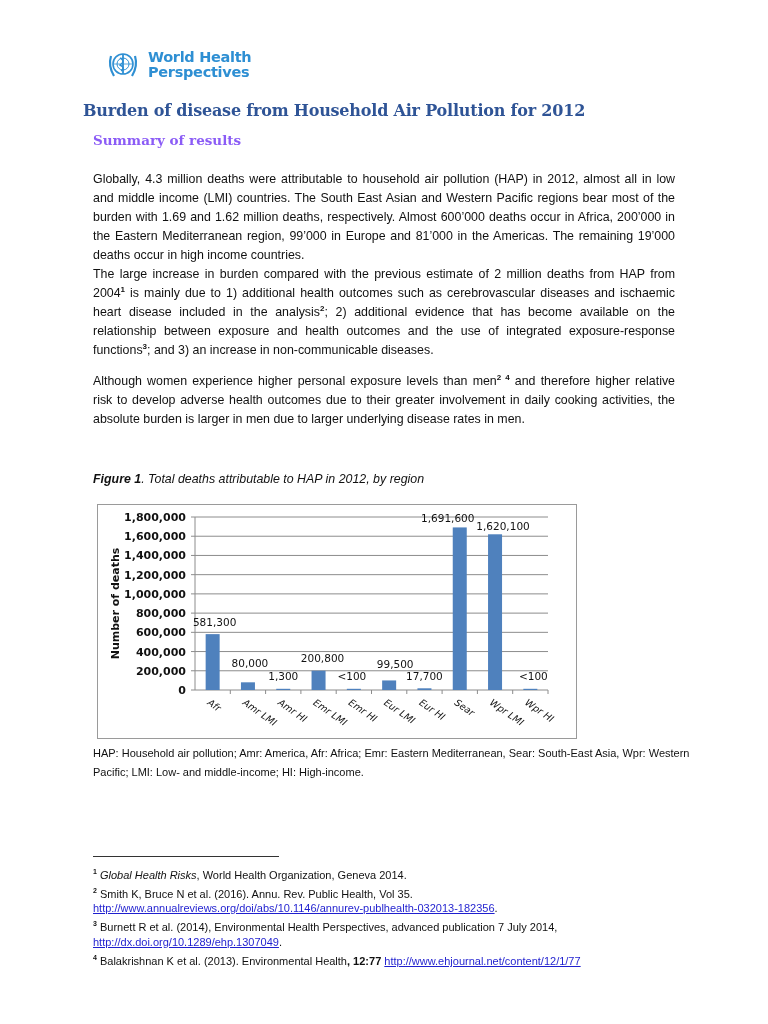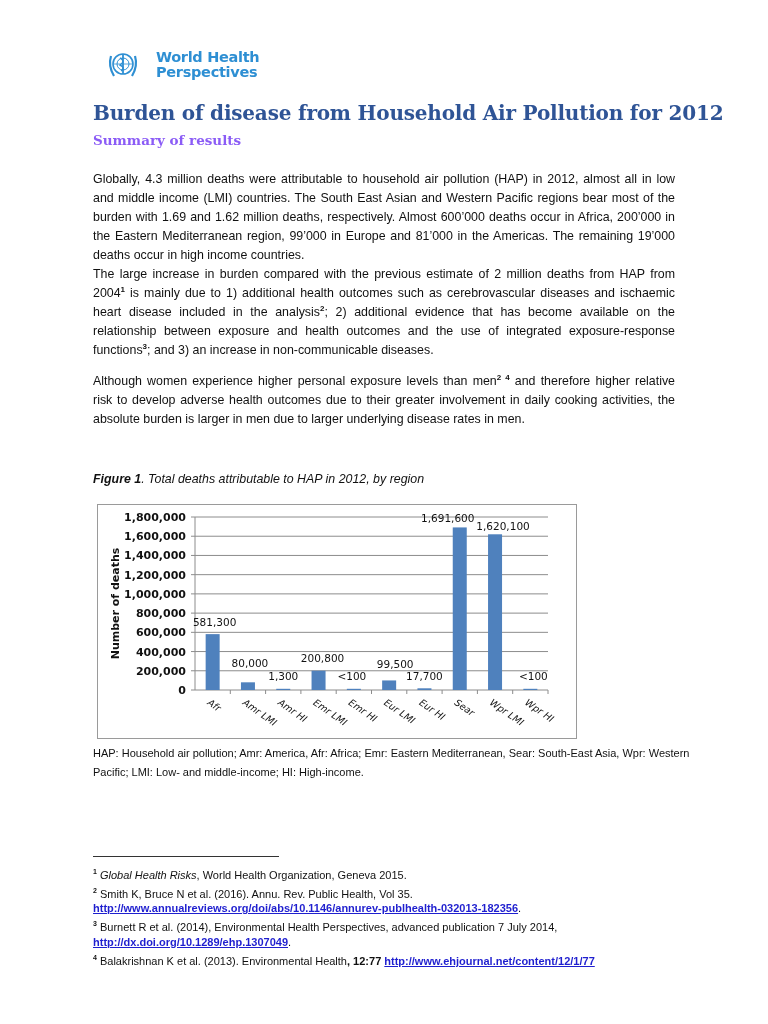--- a/index.html
+++ b/index.html
@@ -1,37 +1,37 @@
 <!DOCTYPE html>
 <html><head>
 <meta charset="utf-8">
 <style>
   html, body { margin:0; padding:0; background:#ffffff; }
   body { width:768px; height:1024px; position:relative; overflow:hidden; font-family:"Liberation Sans", sans-serif; color:#111; }
   .page { position:absolute; left:0; top:0; width:768px; height:1024px; background:#fff; }
   .logo { position:absolute; left:106px; top:46px; display:flex; align-items:center; }
   .logo-emblem { width:34px; height:38px; }
-  .logo-text { margin-left:16px; color:#2e8fd3; font-family:"DejaVu Sans", sans-serif; font-weight:bold; font-size:14.5px; line-height:15px; letter-spacing:-0.3px; }
-  .title { position:absolute; left:93px; top:101px; font-family:"DejaVu Serif", serif; font-weight:bold; font-size:20px; color:#2f5496; letter-spacing:-0.2px; }
+  .logo-text { margin-left:8px; color:#2e8fd3; font-family:"DejaVu Sans", sans-serif; font-weight:bold; font-size:14.5px; line-height:15px; letter-spacing:-0.3px; }
+  .title { position:absolute; left:83px; top:101px; font-family:"DejaVu Serif", serif; font-weight:bold; font-size:16px; color:#2f5496; letter-spacing:-0.2px; }
   .subtitle { position:absolute; left:93px; top:132px; font-family:"DejaVu Serif", serif; font-weight:bold; font-size:13.5px; color:#8b5cf6; }
   .para { position:absolute; left:93px; width:582px; font-size:12.4px; line-height:19px; text-align:justify; color:#111; }
   .para sup { font-size:8px; line-height:0; font-weight:bold; }
   #p1 { top:158px;margin-top:12px; }
   #p2 { top:265px; }
   #p3 { top:372px; }
   .fig-caption { position:absolute; left:93px; top:472px; font-size:12.4px; font-style:italic; }
   .fig-caption b { font-style:italic; }
   .chart-box { position:absolute; left:97px; top:504px; width:478px; height:233px; border:1px solid #9a9a9a; background:#fff; }
   svg.chart { position:absolute; left:97px; top:504px; }
   .abbrev { position:absolute; left:93px; top:744px; width:600px; font-size:11px; line-height:19px; }
   .fn-rule { position:absolute; left:93px; top:856px; width:186px; height:1px; background:#333; }
   .footnotes { position:absolute; left:93px; top:864px; width:600px; font-size:11px; line-height:15px; }
   .footnotes div { white-space:nowrap; }
   .footnotes sup { font-size:7px; font-weight:bold; }
-  .footnotes a { color:#1f1fcf; text-decoration:underline;font-weight:bold; }
+  .footnotes a { color:#1f1fcf; text-decoration:underline; }
 </style>
 </head>
 <body>
 
 <div class="page">
 
   <div class="logo">
     <svg class="logo-emblem" viewBox="0 0 34 38">
       <g fill="none" stroke="#2e8fd3">
         <circle cx="17" cy="18" r="10" stroke-width="1.6"></circle>
@@ -133,21 +133,21 @@
       <line x1="451" y1="186" x2="451" y2="190" stroke="#8c8c8c" stroke-width="1"></line>
       <rect x="426.34999999999997" y="184.8" width="14" height="1.2" fill="#4f81bd"></rect>
       <text x="436.34999999999997" y="176" text-anchor="middle" font-size="10.5" fill="#111" font-family="DejaVu Sans, sans-serif">&lt;100</text>
       <text x="0" y="0" transform="translate(427.34999999999997,200) rotate(35)" font-size="9.5" font-style="italic" fill="#111" font-family="DejaVu Sans, sans-serif">Wpr HI</text>
     </svg>
 
   <div class="abbrev">HAP: Household air pollution; Amr: America, Afr: Africa; Emr: Eastern Mediterranean, Sear: South-East Asia, Wpr: Western Pacific; LMI: Low- and middle-income; HI: High-income.</div>
 
   <div class="fn-rule"></div>
   <div class="footnotes" id="footnotes">
-      <div><sup>1</sup> <i>Global Health Risks</i><span>, World Health Organization, Geneva 2015.</span></div>
+      <div><sup>1</sup> <i>Global Health Risks</i><span>, World Health Organization, Geneva 2014.</span></div>
       <div><sup>2</sup> <span>Smith K, Bruce N et al. (2016). Annu. Rev. Public Health, Vol 35.</span></div>
       <div><a>http://www.annualreviews.org/doi/abs/10.1146/annurev-publhealth-032013-182356</a>.</div>
       <div><sup>3</sup> <span>Burnett R et al. (2014), Environmental Health Perspectives, advanced publication 7 July 2014,</span></div>
       <div><a>http://dx.doi.org/10.1289/ehp.1307049</a>.</div>
       <div><sup>4</sup> <span>Balakrishnan K et al. (2013). Environmental Health</span><b>, 12:77</b> <a>http://www.ehjournal.net/content/12/1/77</a></div>
     </div>
 
 </div>
 
 </body></html>

